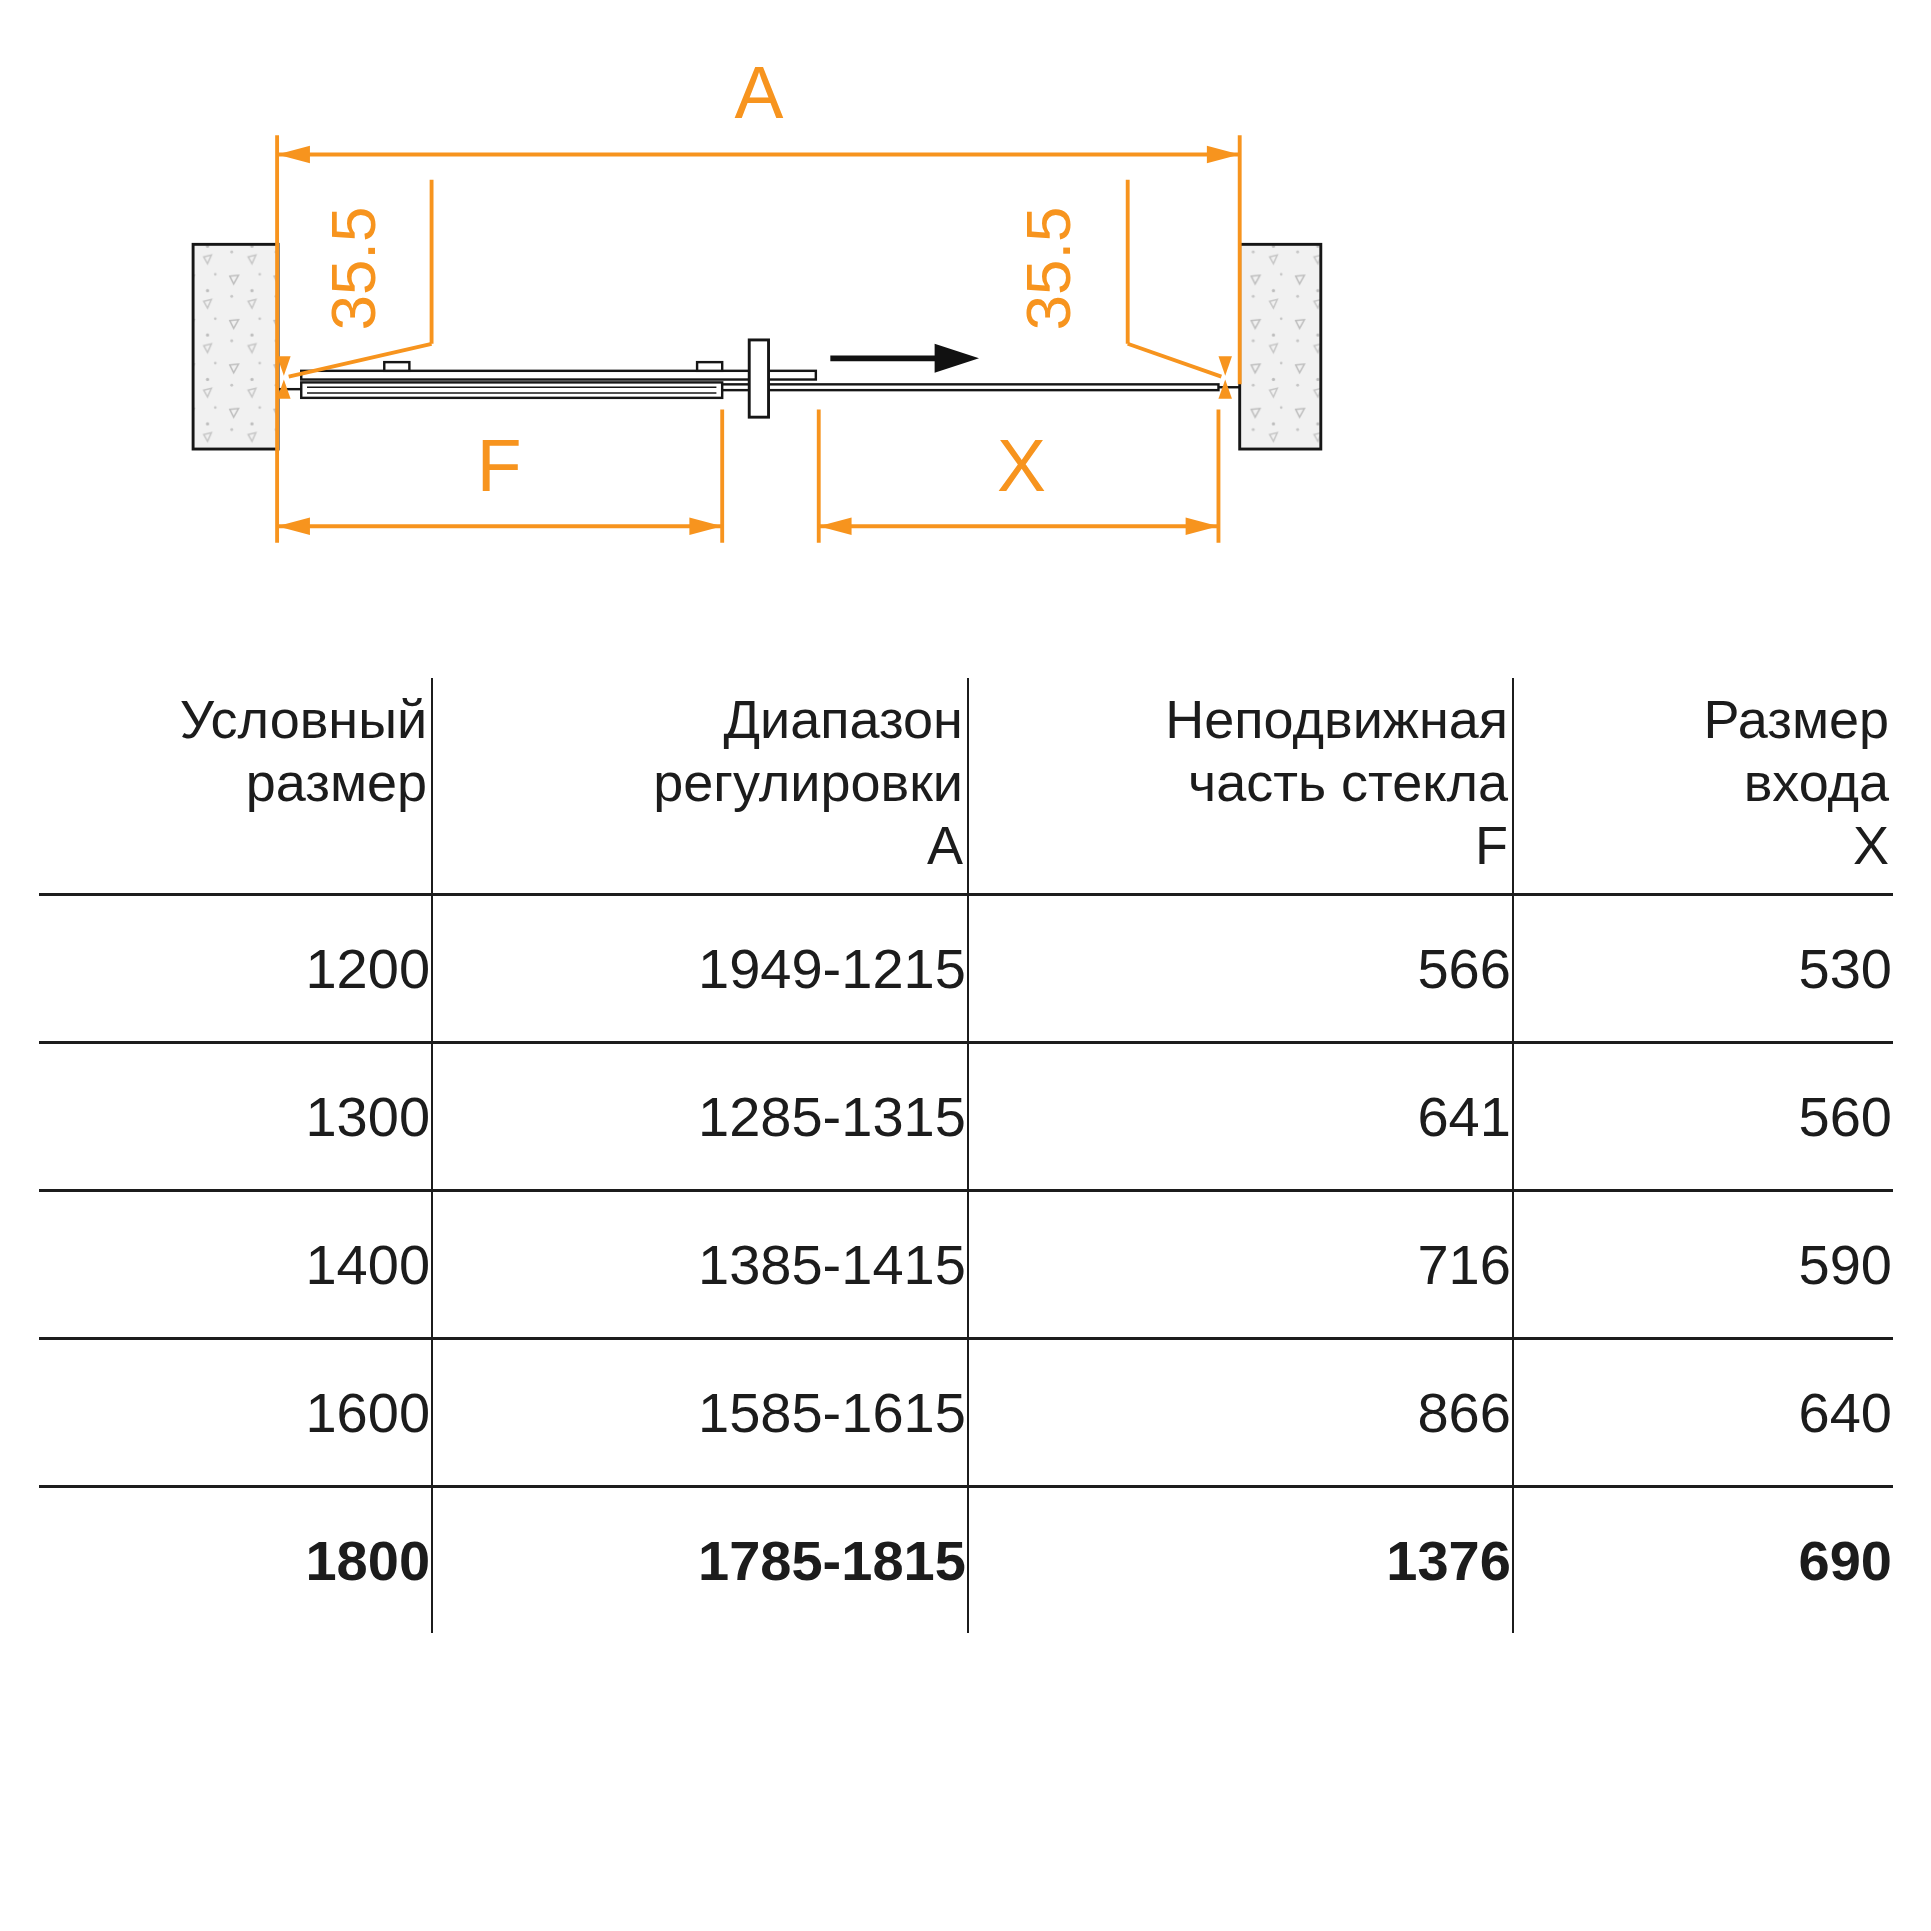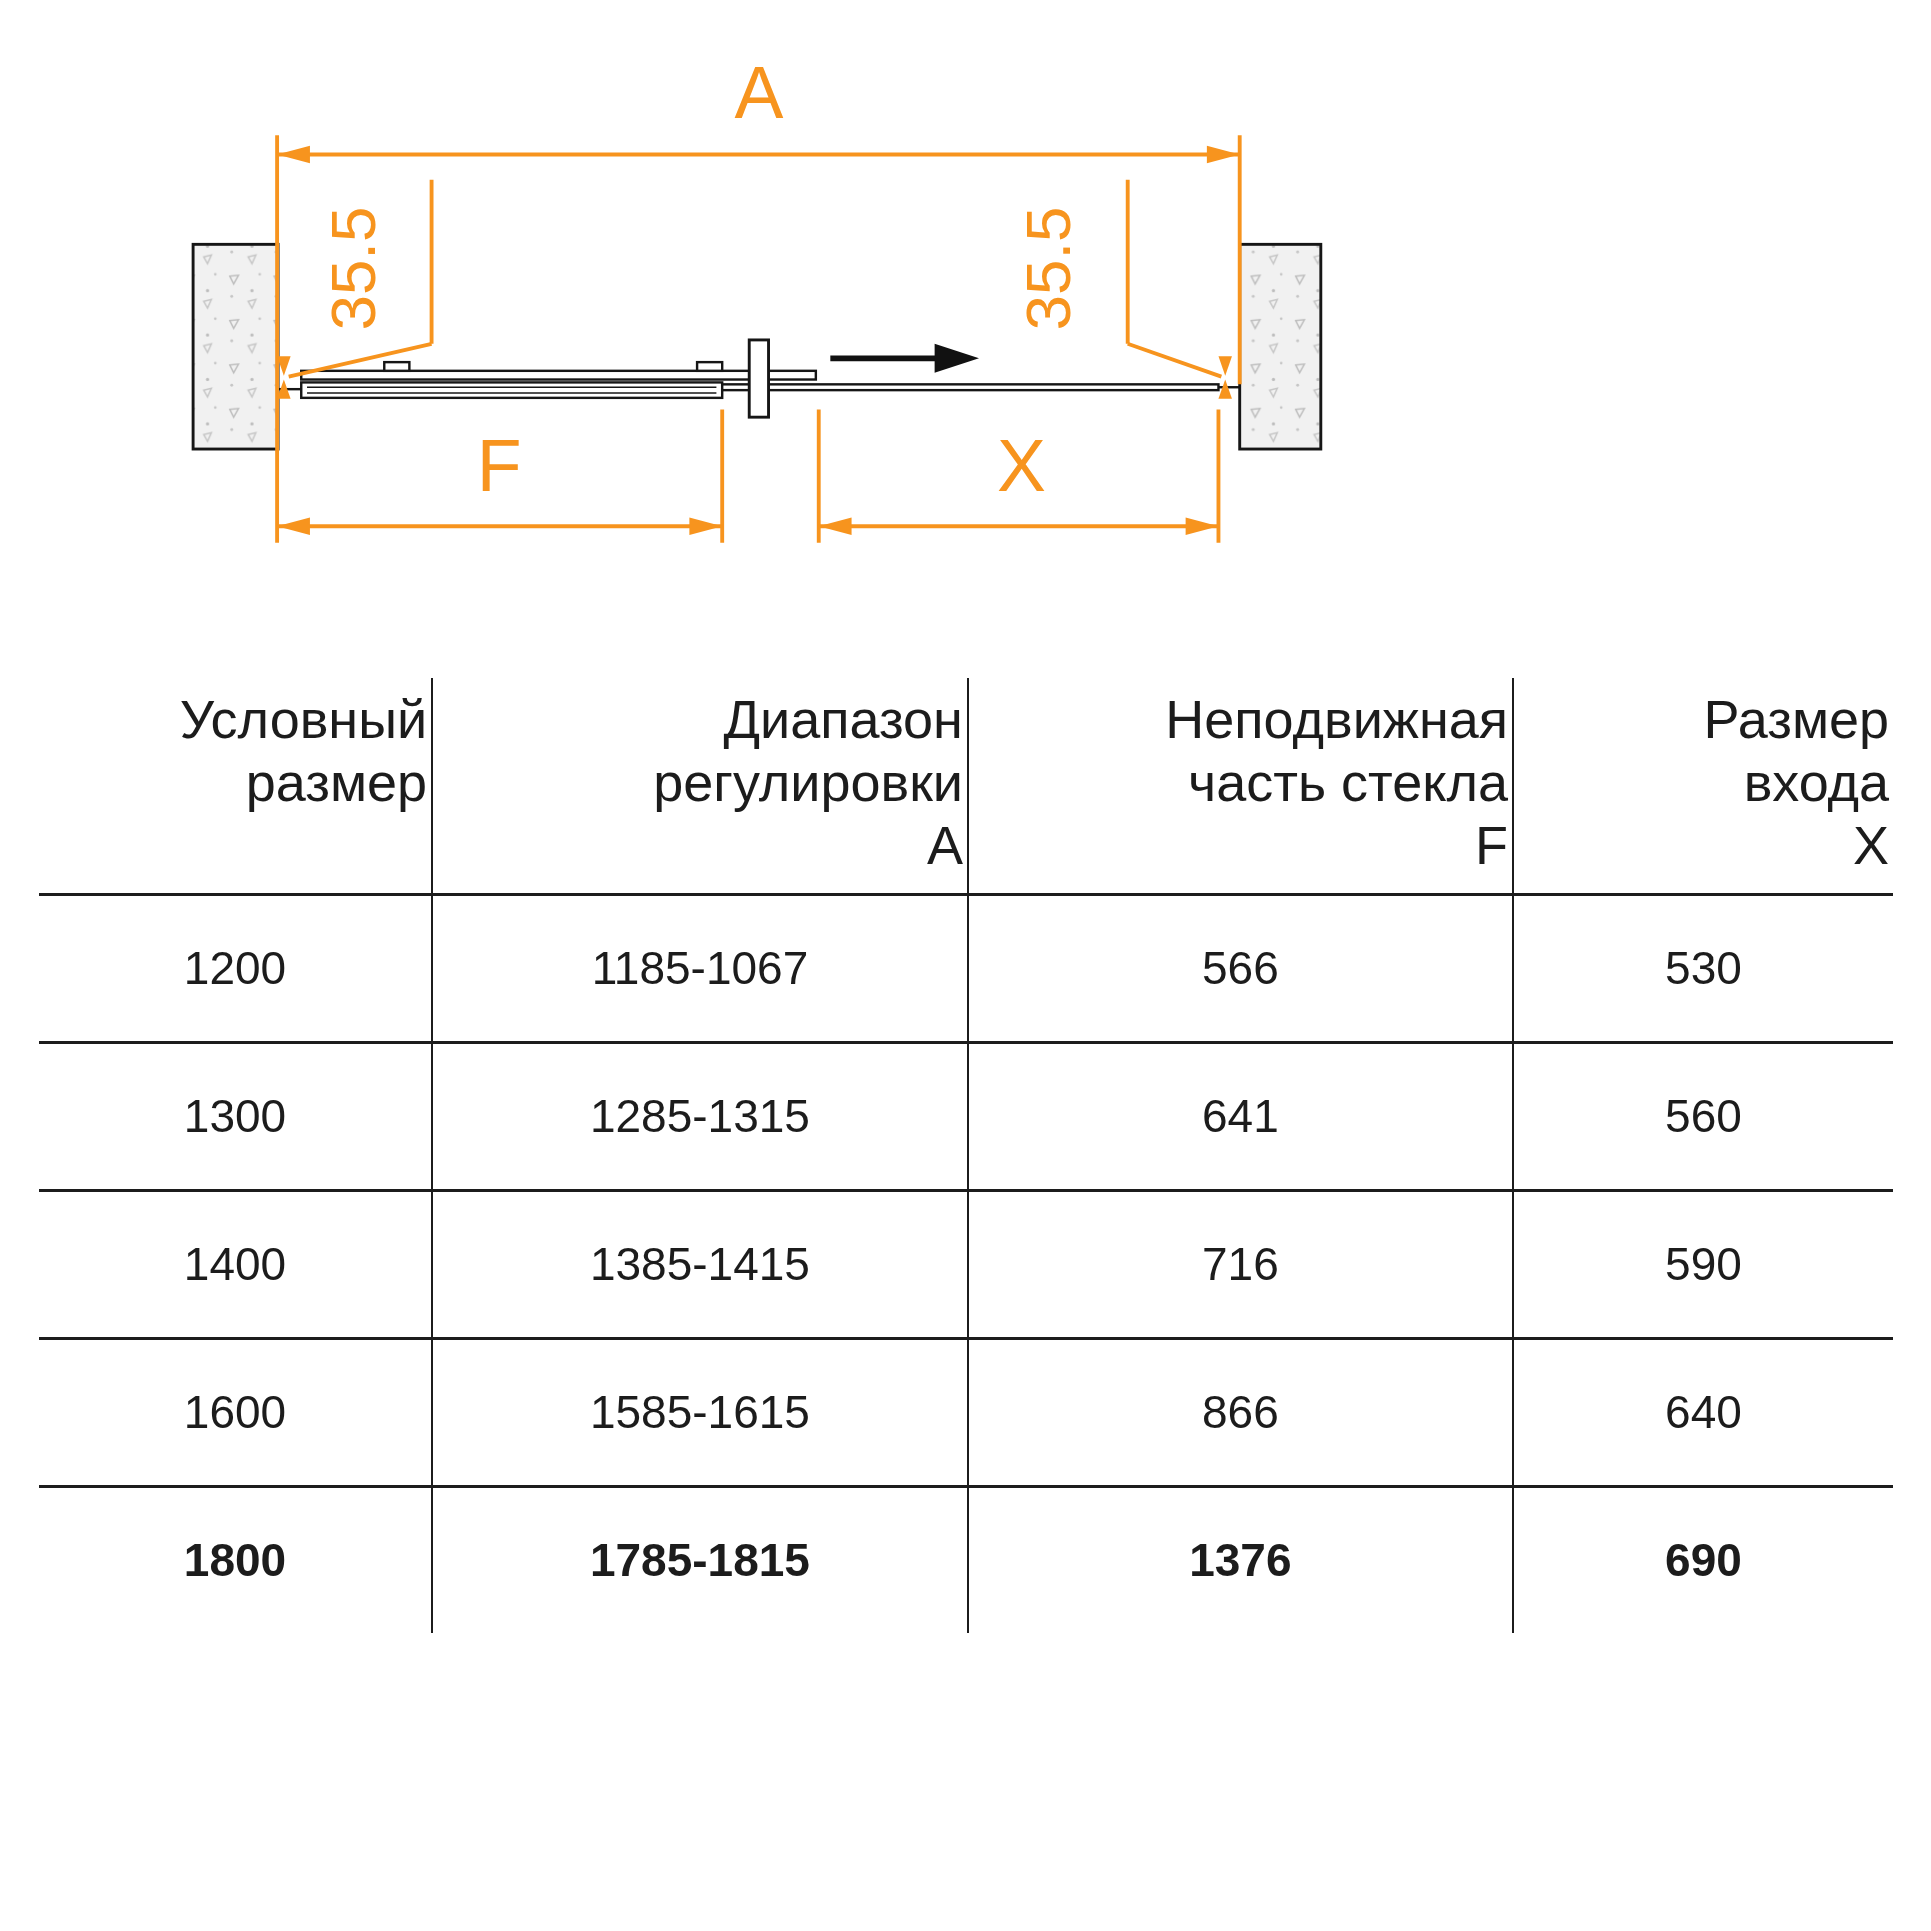--- a/index.html
+++ b/index.html
@@ -46,23 +46,23 @@
   .size-table th {
     font-weight: 400;
     font-size: 54px;
     line-height: 1.17;
     vertical-align: top;
     text-align: right;
     padding: 9.7px 3.9px 15.4px 3.9px;
     border-bottom: 3.9px solid #1c1c1c;
   }
   .size-table td {
-    font-size: 46px;
+    font-size: 56px;
     font-weight: 400;
-    text-align: center;
+    text-align: right;
     height: 143px;
     border-bottom: 3.9px solid #1c1c1c;
   }
   .size-table tbody tr:last-child td { border-bottom: none; font-weight: bold; }
   .size-table th:not(:last-child),
   .size-table td:not(:last-child) { border-right: 2.9px solid #1c1c1c; }
   .hl { display: block; }
 </style>
 </head>
 <body>
@@ -165,21 +165,21 @@
           <th>
             <span class="hl">Размер</span>
             <span class="hl">входа</span>
             <span class="hl">Х</span>
           </th>
         </tr>
       </thead>
       <tbody>
           <tr>
             <td>1200</td>
-            <td>1185-1067</td>
+            <td>1949-1215</td>
             <td>566</td>
             <td>530</td>
           </tr>
           <tr>
             <td>1300</td>
             <td>1285-1315</td>
             <td>641</td>
             <td>560</td>
           </tr>
           <tr>

